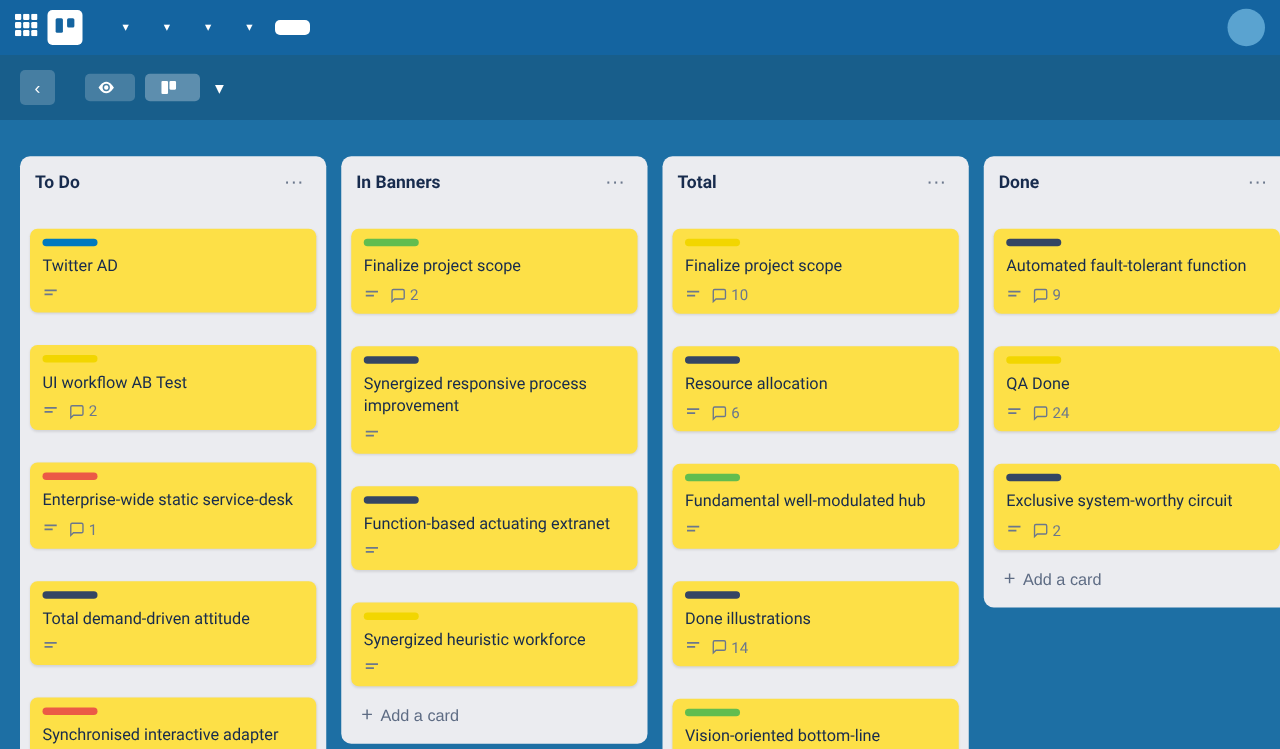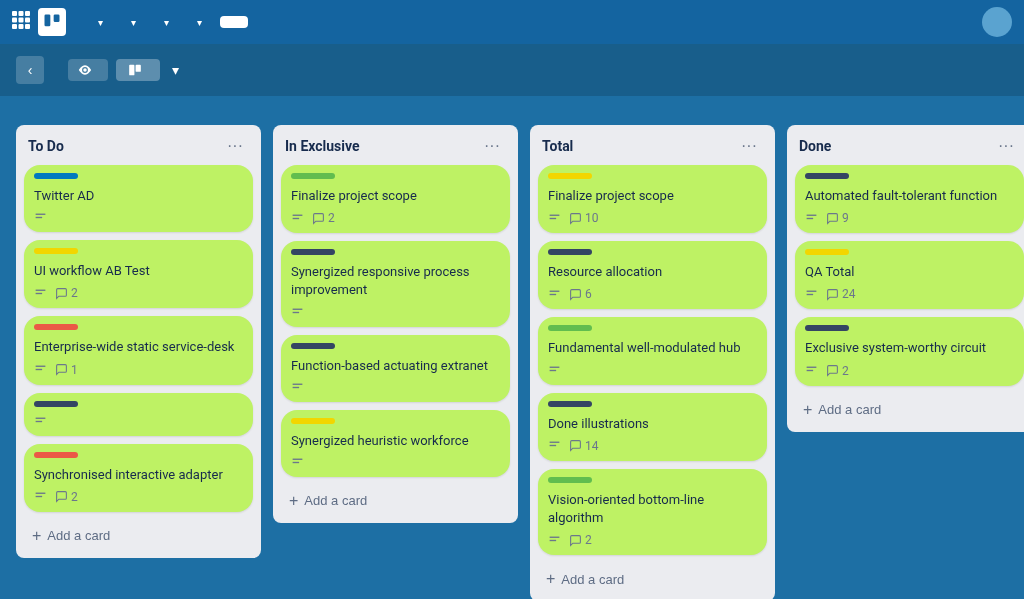--- a/index.html
+++ b/index.html
@@ -71,24 +71,25 @@
     }
     .column-header {
       display: flex; align-items: center; justify-content: space-between;
       padding: 0 4px 8px;
     }
     .column-title { font-size: 14px; font-weight: 700; color: #172b4d; }
     .column-menu { background: none; border: none; cursor: pointer; color: #6b778c; font-size: 16px; padding: 2px 6px; border-radius: 4px; }
 
     
     .card {
-      background: #bef264; border-radius: 16px;
+      background: #fde047; border-radius: 6px;
       padding: 8px 10px; margin-bottom: 8px;
       box-shadow: 0 1px 2px rgba(0,0,0,0.1);
       cursor: pointer;
+      margin-top: 18px;
     }
     .card-label {
       height: 6px; border-radius: 3px; margin-bottom: 8px; width: 44px;
     }
     .card-title { font-size: 13px; color: #172b4d; line-height: 1.4; margin-bottom: 6px; }
     .card-footer { display: flex; align-items: center; gap: 8px; margin-top: 4px; }
     .card-icon { display: flex; align-items: center; gap: 3px; color: #6b778c; font-size: 12px; }
     .card-icon svg { width: 13px; height: 13px; }
 
     
@@ -216,20 +217,21 @@
               <line x1="3" y1="12" x2="15" y2="12"></line>
             </svg>
           </span>
           <span class="card-icon"><svg viewBox="0 0 24 24" fill="none" stroke="currentColor" stroke-width="2" width="13" height="13">
               <path d="M21 15a2 2 0 01-2 2H7l-4 4V5a2 2 0 012-2h14a2 2 0 012 2z"></path>
             </svg> 1</span>
         </div>
     </div>
       <div class="card">
       <div class="card-label label-dark-blue"></div>
+      <div class="card-title">Total demand-driven attitude</div>
       <div class="card-footer">
           <span class="card-icon">
             <svg viewBox="0 0 24 24" fill="none" stroke="currentColor" stroke-width="2.5" width="13" height="13">
               <line x1="3" y1="6" x2="21" y2="6"></line>
               <line x1="3" y1="12" x2="15" y2="12"></line>
             </svg>
           </span>
         </div>
     </div>
       <div class="card">
@@ -247,21 +249,21 @@
             </svg> 2</span>
         </div>
     </div>
       <button class="add-card-btn">
         <span class="add-icon">+</span> 
         <span>Add a card</span>
       </button>
     </div>
     <div class="column">
     <div class="column-header">
-      <span class="column-title">In Exclusive</span>
+      <span class="column-title">In Banners</span>
       <button class="column-menu">···</button>
     </div>
   <div class="card">
       <div class="card-label label-green"></div>
       <div class="card-title">Finalize project scope</div>
       <div class="card-footer">
           <span class="card-icon">
             <svg viewBox="0 0 24 24" fill="none" stroke="currentColor" stroke-width="2.5" width="13" height="13">
               <line x1="3" y1="6" x2="21" y2="6"></line>
               <line x1="3" y1="12" x2="15" y2="12"></line>
@@ -410,21 +412,21 @@
               <line x1="3" y1="12" x2="15" y2="12"></line>
             </svg>
           </span>
           <span class="card-icon"><svg viewBox="0 0 24 24" fill="none" stroke="currentColor" stroke-width="2" width="13" height="13">
               <path d="M21 15a2 2 0 01-2 2H7l-4 4V5a2 2 0 012-2h14a2 2 0 012 2z"></path>
             </svg> 9</span>
         </div>
     </div>
       <div class="card">
       <div class="card-label label-yellow"></div>
-      <div class="card-title">QA Total</div>
+      <div class="card-title">QA Done</div>
       <div class="card-footer">
           <span class="card-icon">
             <svg viewBox="0 0 24 24" fill="none" stroke="currentColor" stroke-width="2.5" width="13" height="13">
               <line x1="3" y1="6" x2="21" y2="6"></line>
               <line x1="3" y1="12" x2="15" y2="12"></line>
             </svg>
           </span>
           <span class="card-icon"><svg viewBox="0 0 24 24" fill="none" stroke="currentColor" stroke-width="2" width="13" height="13">
               <path d="M21 15a2 2 0 01-2 2H7l-4 4V5a2 2 0 012-2h14a2 2 0 012 2z"></path>
             </svg> 24</span>

